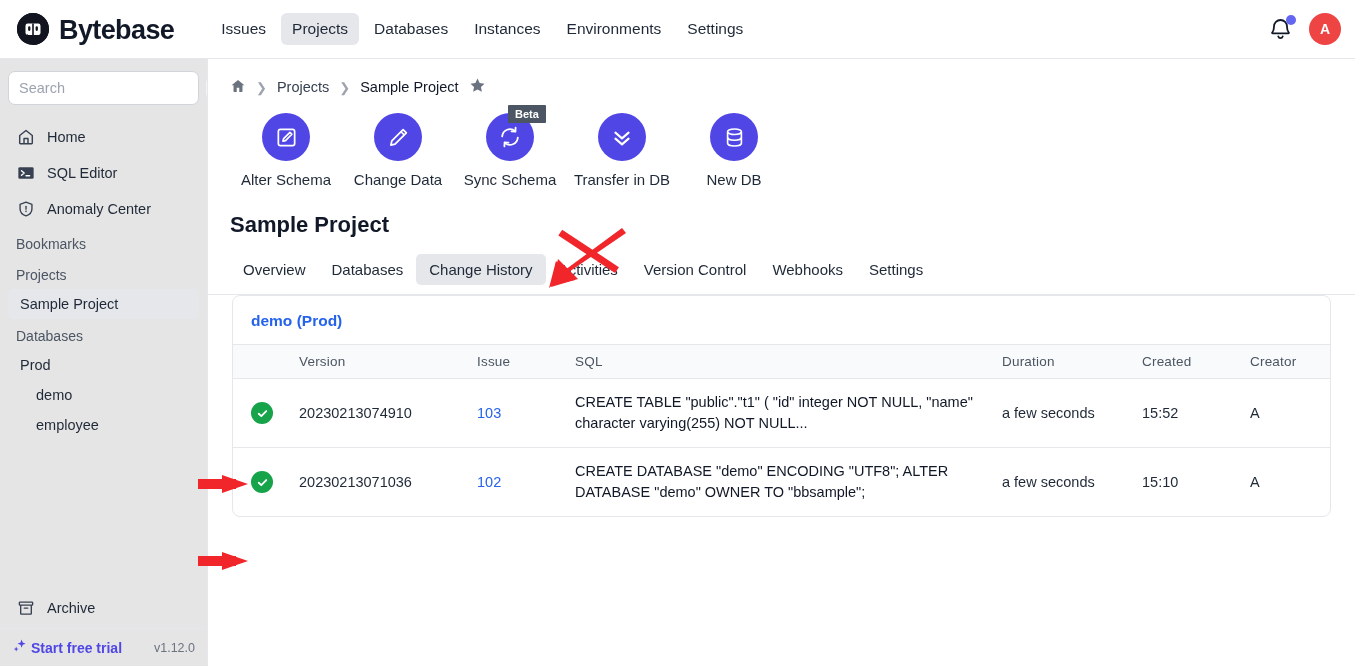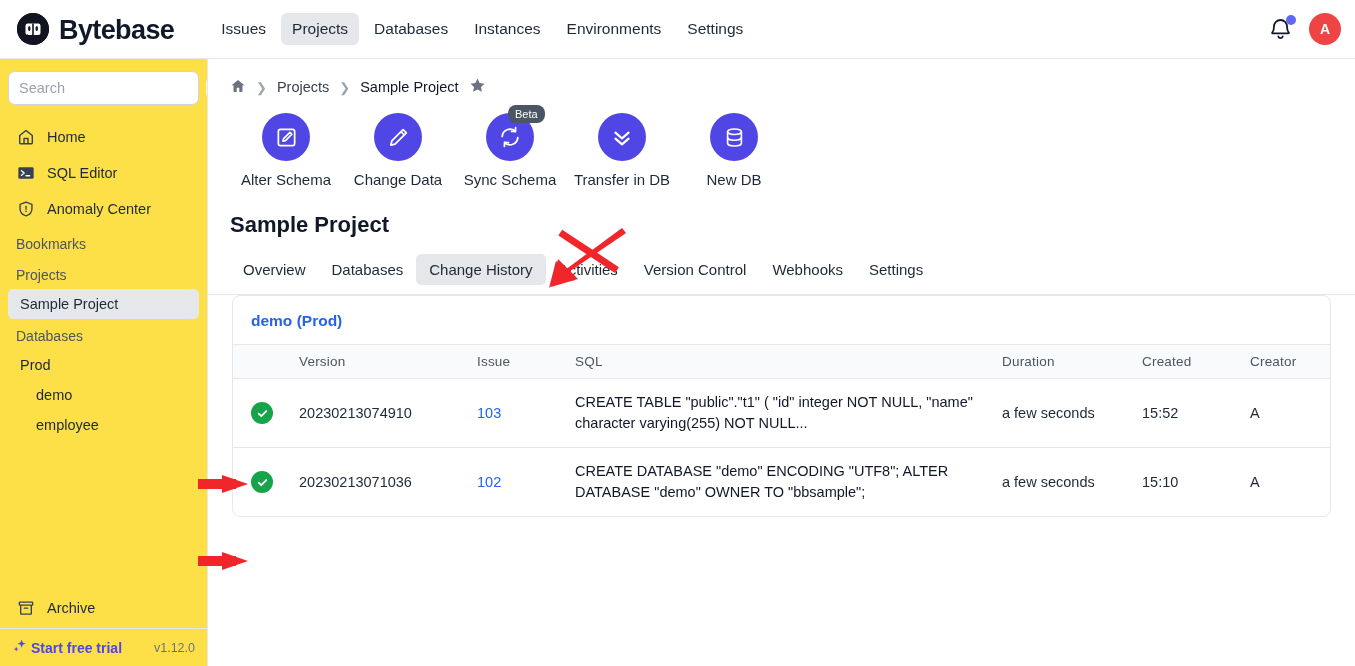--- a/index.html
+++ b/index.html
@@ -59,21 +59,21 @@
 
   
   .body { flex: 1; display: flex; min-height: 0; }
 
   
   .sidebar {
     width: 208px; min-width: 208px;
     border-right: 1px solid #e5e7eb;
     border-top: 1px solid #e5e7eb;
     display: flex; flex-direction: column;
-    background: #fde047;
+    background: #e5e5e5;
   }
   .sb-scroll { flex: 1; padding: 12px 8px 0 8px; overflow: hidden; }
   .search-box {
     display: flex; align-items: center;
     border: 1px solid #d1d5db; border-radius: 7px;
     height: 34px; padding: 0 8px 0 10px; margin-bottom: 14px;
     background: #fff;
   }
   .search-box input {
     flex: 1; border: none; outline: none;
@@ -138,22 +138,22 @@
   }
   .action-circle {
     width: 48px; height: 48px; border-radius: 50%;
     background: #4f46e5; color: #fff;
     display: flex; align-items: center; justify-content: center;
   }
   .action-label { font-size: 15px; color: #1f2937; white-space: nowrap; }
   .beta-badge {
     position: absolute; top: -8px; left: 54px;
     background: #4b5563; color: #fff;
-    font-size: 11px; font-weight: normal;
-    padding: 3px 7px; border-radius: 8px;
+    font-size: 11px; font-weight: bold;
+    padding: 3px 7px; border-radius: 1px;
   }
 
   .page-title {
     font-size: 22px; font-weight: bold; color: #111827;
     padding: 18px 0 0 232px; margin-left: -210px;
   }
   .tabs {
     display: flex; gap: 0; padding: 16px 0 0 22px;
     border-bottom: 1px solid #e5e7eb;
   }

